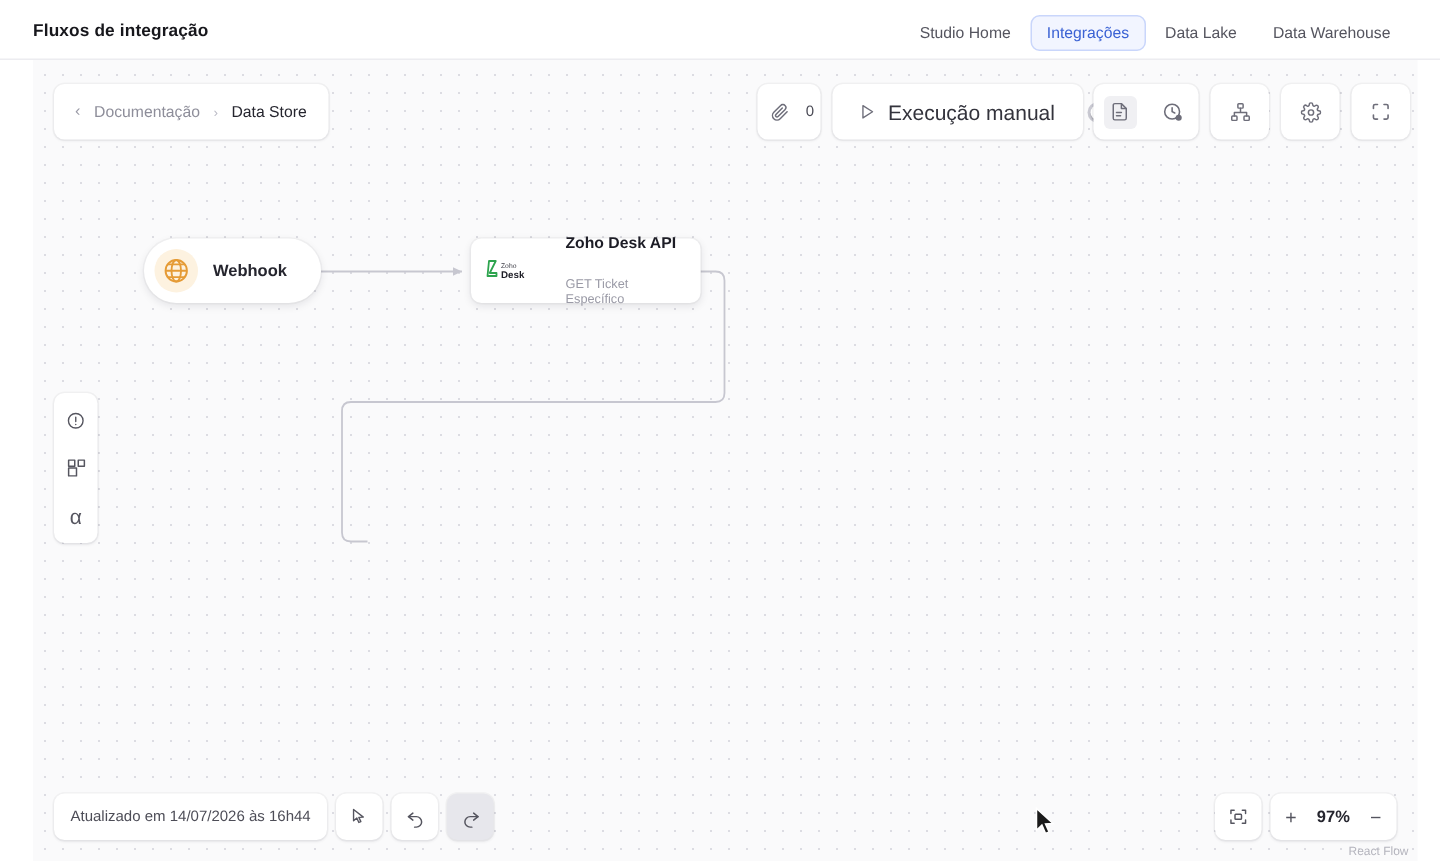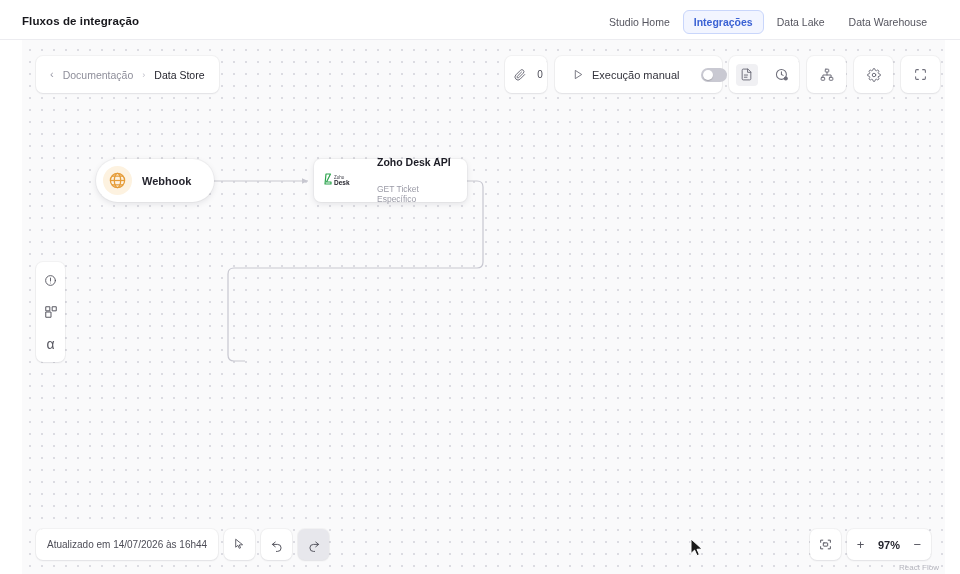--- a/index.html
+++ b/index.html
@@ -29,21 +29,21 @@
     display: flex; align-items: center; gap: 2px;
   }
   .tab {
     font-size: 10.5px; color: #55555f; padding: 5px 10px;
     border-radius: 6px; white-space: nowrap; cursor: pointer;
     border: 1px solid transparent; background: transparent;
     font-family: "Liberation Sans", sans-serif;
   }
   .tab.active {
     color: #3b62d4; background: #f2f5ff; border-color: #c9d6fb;
-    font-weight: 700;
+    font-weight: 400;
   }
 
   
   .canvas {
     position: absolute; left: 22px; top: 40px;
     width: 923px; height: 534px;
     background-color: #fafafb;
     background-image: radial-gradient(#dcdce2 1px, transparent 1px);
     background-size: 12px 12px;
     background-position: 2px 4px;
@@ -81,21 +81,21 @@
     width: 22px; height: 22px; display: flex; align-items: center;
     justify-content: center; color: #6e6e7a; cursor: pointer; border-radius: 4px;
   }
   .ticon.sel { background: #f0f0f3; }
   .count { font-size: 10px; color: #4a4a55; }
 
   .run-btn {
     display: flex; align-items: center; gap: 7px; cursor: pointer;
     padding: 4px 6px; border-radius: 5px;
   }
-  .run-label { font-size: 11px; color: #33333c; white-space: nowrap; }
+  .run-label { font-size: 14px; color: #33333c; white-space: nowrap; }
   .vdiv { width: 1px; height: 20px; background: #ececf0; margin: 0 8px; }
   .toggle-wrap { display: flex; align-items: center; gap: 7px; cursor: pointer; }
   .toggle {
     width: 26px; height: 14px; border-radius: 8px; background: #c9c9d2;
     position: relative; flex: none;
   }
   .toggle .knob {
     position: absolute; top: 2px; left: 2px; width: 10px; height: 10px;
     border-radius: 50%; background: #fff;
     box-shadow: 0 1px 1px rgba(0,0,0,.18);

